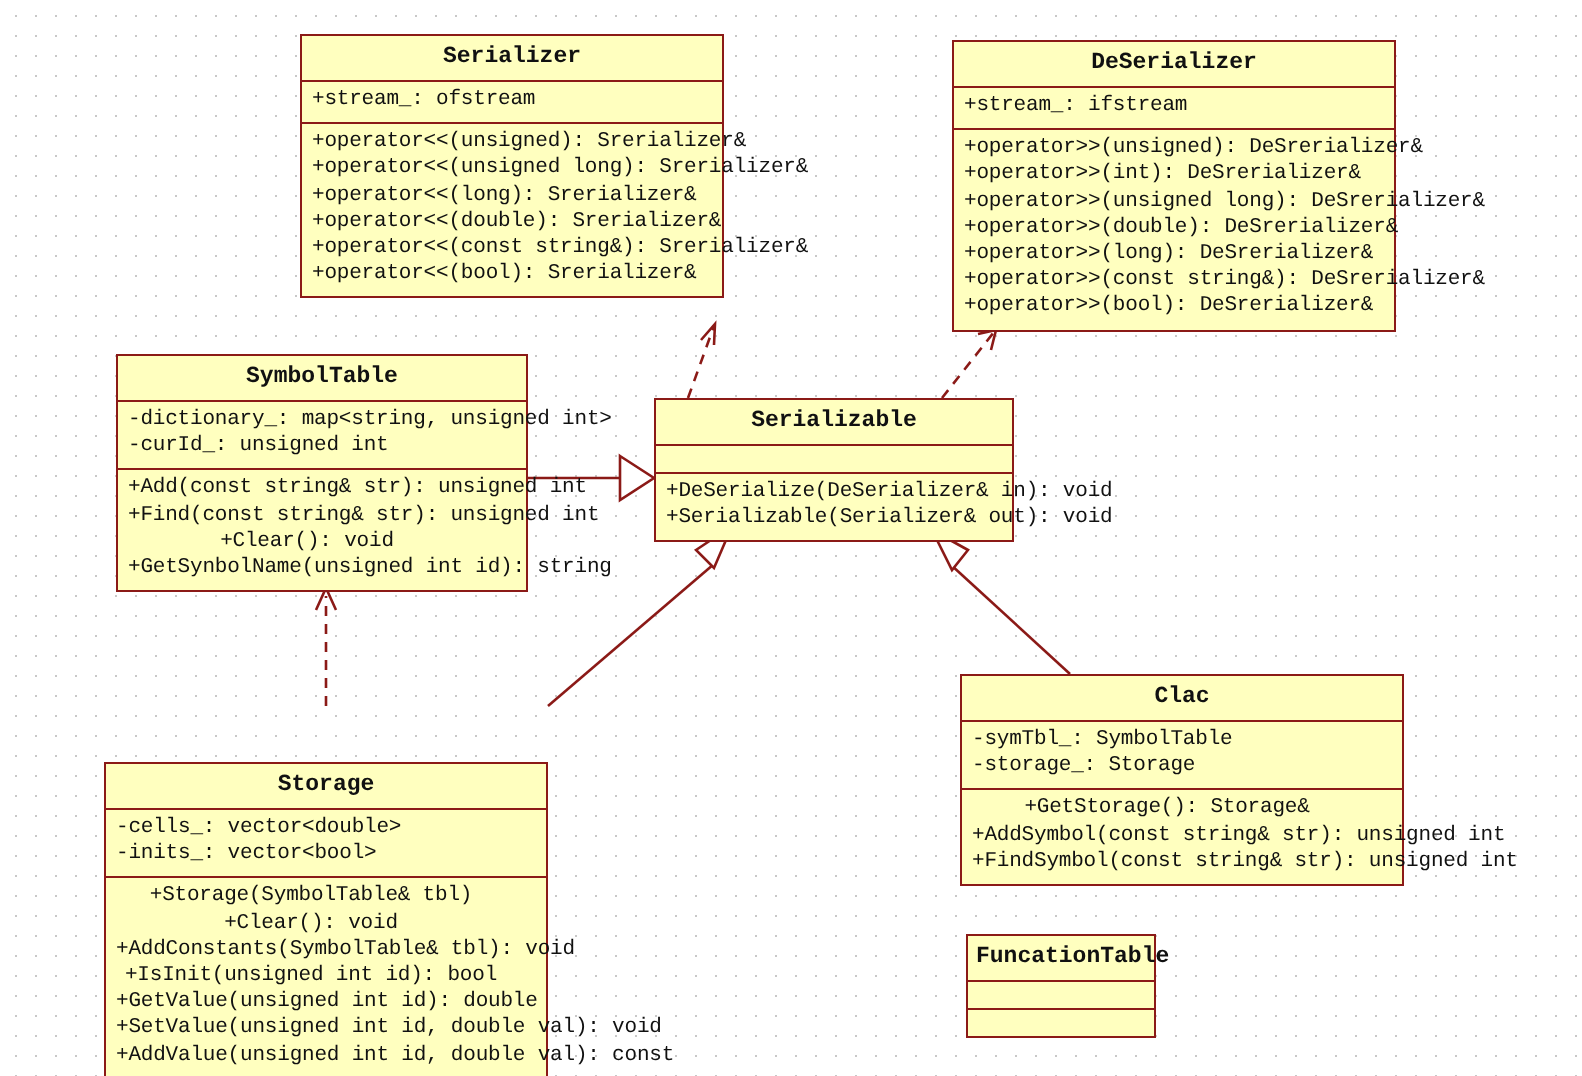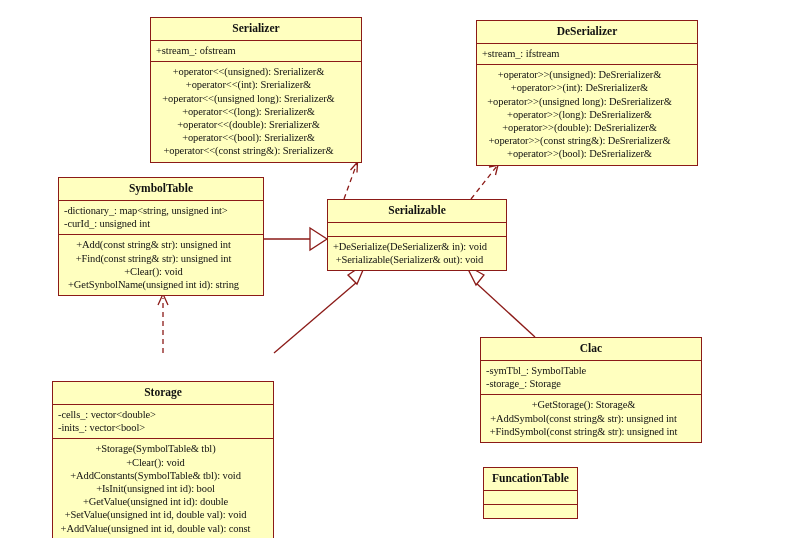--- a/index.html
+++ b/index.html
@@ -10,21 +10,21 @@
   }
   #canvas {
     position: relative;
     width: 791px;
     height: 538px;
     overflow: hidden;
     background-color: #ffffff;
     background-image: radial-gradient(circle, #c8c8c8 0.6px, transparent 0.7px);
     background-size: 10px 10px;
     background-position: 3px 3px;
-    font-family: Liberation Serif, serif;
+    font-family: Liberation Mono, monospace;
   }
   #edge-layer {
     position: absolute;
     left: 0; top: 0;
     width: 791px;
     height: 538px;
     pointer-events: none;
   }
   .uml-class {
     position: absolute;
@@ -100,40 +100,39 @@
     </g>
   </svg>
 
   <div class="uml-class" id="cls-serializer" style="left:150px; top:17px; width:212px;">
     <div class="cls-name">Serializer</div>
     <div class="cls-compart">
       <div class="row">+stream_: ofstream</div>
     </div>
     <div class="cls-compart">
       <div class="row">+operator&lt;&lt;(unsigned): Srerializer&amp;</div>
-      <div class="row">+operator&lt;&lt;(int): Srerializer&amp;</div>
       <div class="row">+operator&lt;&lt;(unsigned long): Srerializer&amp;</div>
       <div class="row">+operator&lt;&lt;(long): Srerializer&amp;</div>
       <div class="row">+operator&lt;&lt;(double): Srerializer&amp;</div>
+      <div class="row">+operator&lt;&lt;(const string&amp;): Srerializer&amp;</div>
       <div class="row">+operator&lt;&lt;(bool): Srerializer&amp;</div>
-      <div class="row">+operator&lt;&lt;(const string&amp;): Srerializer&amp;</div>
     </div>
   </div>
 
   <div class="uml-class" id="cls-deserializer" style="left:476px; top:20px; width:222px;">
     <div class="cls-name">DeSerializer</div>
     <div class="cls-compart">
       <div class="row">+stream_: ifstream</div>
     </div>
     <div class="cls-compart">
       <div class="row">+operator&gt;&gt;(unsigned): DeSrerializer&amp;</div>
       <div class="row">+operator&gt;&gt;(int): DeSrerializer&amp;</div>
       <div class="row">+operator&gt;&gt;(unsigned long): DeSrerializer&amp;</div>
+      <div class="row">+operator&gt;&gt;(double): DeSrerializer&amp;</div>
       <div class="row">+operator&gt;&gt;(long): DeSrerializer&amp;</div>
-      <div class="row">+operator&gt;&gt;(double): DeSrerializer&amp;</div>
       <div class="row">+operator&gt;&gt;(const string&amp;): DeSrerializer&amp;</div>
       <div class="row">+operator&gt;&gt;(bool): DeSrerializer&amp;</div>
     </div>
   </div>
 
   <div class="uml-class" id="cls-symboltable" style="left:58px; top:177px; width:206px;">
     <div class="cls-name">SymbolTable</div>
     <div class="cls-compart">
       <div class="row">-dictionary_: map&lt;string, unsigned int&gt;</div>
       <div class="row">-curId_: unsigned int</div>

